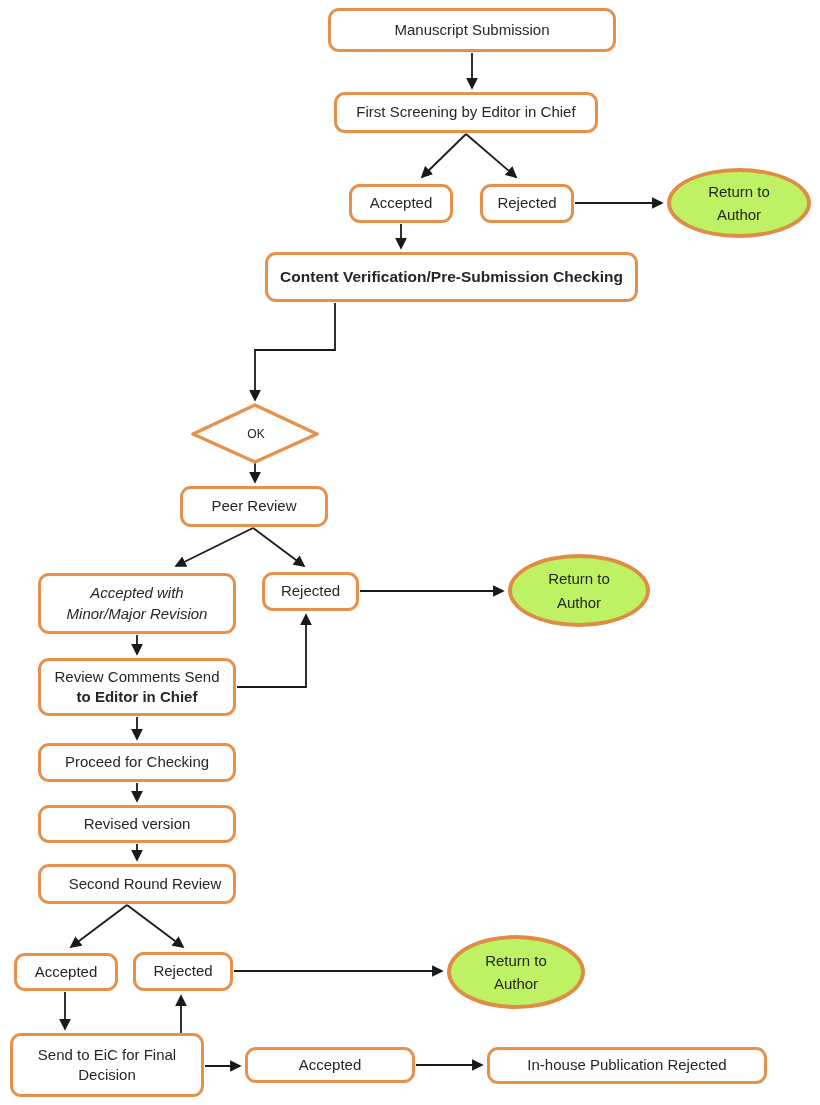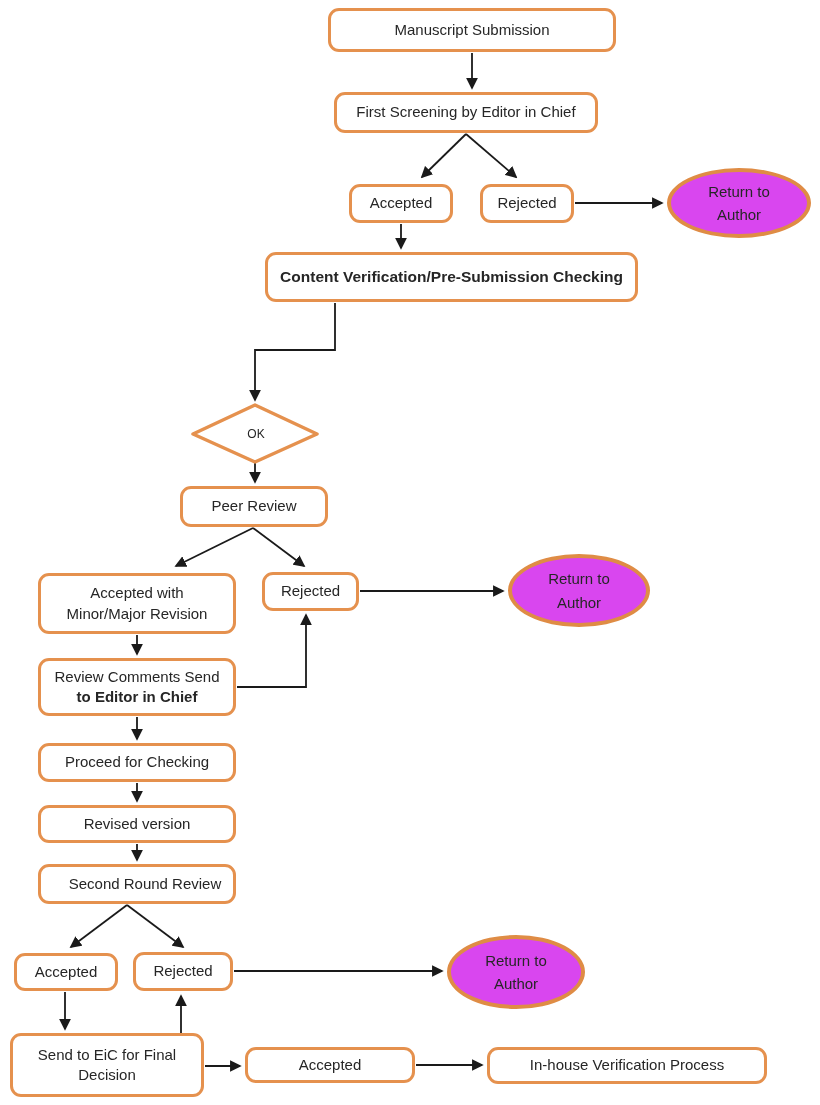--- a/index.html
+++ b/index.html
@@ -30,21 +30,21 @@
     text-align: center;
     font-size: 15px;
     line-height: 1.35;
     white-space: pre-line;
     box-sizing: border-box;
   }
   .node.bold { font-weight: bold; }
   .ellipse {
     position: absolute;
     z-index: 2;
-    background: #d946ef;
+    background: #bef264;
     border: 4px solid #DF8C45;
     border-radius: 50%;
     display: flex;
     align-items: center;
     justify-content: center;
     text-align: center;
     font-size: 15px;
     line-height: 1.55;
     white-space: pre-line;
     box-sizing: border-box;
@@ -63,21 +63,21 @@
 
   
   #n-manuscript        { left: 328px; top: 8px;    width: 288px; height: 44px; }
   #n-first-screening   { left: 334px; top: 92px;   width: 264px; height: 41px; }
   #n-accepted-top      { left: 349px; top: 184px;  width: 104px; height: 39px; }
   #n-rejected-top      { left: 480px; top: 184px;  width: 94px;  height: 39px; }
   #n-return-top        { left: 667px; top: 168px;  width: 144px; height: 70px; }
   #n-content-verif     { left: 265px; top: 252px;  width: 373px; height: 50px; font-size: 15.5px; }
   #n-ok-label          { left: 225px; top: 420px;  width: 62px;  height: 28px; }
   #n-peer-review       { left: 180px; top: 486px;  width: 148px; height: 41px; }
-  #n-accepted-minor    { left: 38px;  top: 573px;  width: 198px; height: 61px; }
+  #n-accepted-minor    { left: 38px;  top: 573px;  width: 198px; height: 61px; font-style: italic; }
   #n-rejected-mid      { left: 262px; top: 572px;  width: 97px;  height: 39px; }
   #n-return-mid        { left: 508px; top: 554px;  width: 142px; height: 73px; }
   #n-review-comments   { left: 38px;  top: 658px;  width: 198px; height: 58px; }
   #n-proceed           { left: 38px;  top: 743px;  width: 198px; height: 39px; }
   #n-revised           { left: 38px;  top: 805px;  width: 198px; height: 38px; }
   #n-second-round      { left: 38px;  top: 864px;  width: 198px; height: 40px; padding-left: 16px; }
   #n-accepted-bottom   { left: 14px;  top: 953px;  width: 104px; height: 38px; }
   #n-rejected-bottom   { left: 133px; top: 952px;  width: 100px; height: 39px; }
   #n-return-bottom     { left: 447px; top: 935px;  width: 138px; height: 74px; }
   #n-send-eic          { left: 10px;  top: 1033px; width: 194px; height: 64px; }
@@ -165,15 +165,15 @@
   <div class="node" id="n-rejected-bottom">Rejected</div>
 
   <div class="ellipse" id="n-return-bottom">Return to
 Author</div>
 
   <div class="node" id="n-send-eic">Send to EiC for Final
 Decision</div>
 
   <div class="node" id="n-accepted-final">Accepted</div>
 
-  <div class="node" id="n-inhouse">In-house Verification Process</div>
+  <div class="node" id="n-inhouse">In-house Publication Rejected</div>
 
 </div>
 
 </body></html>

